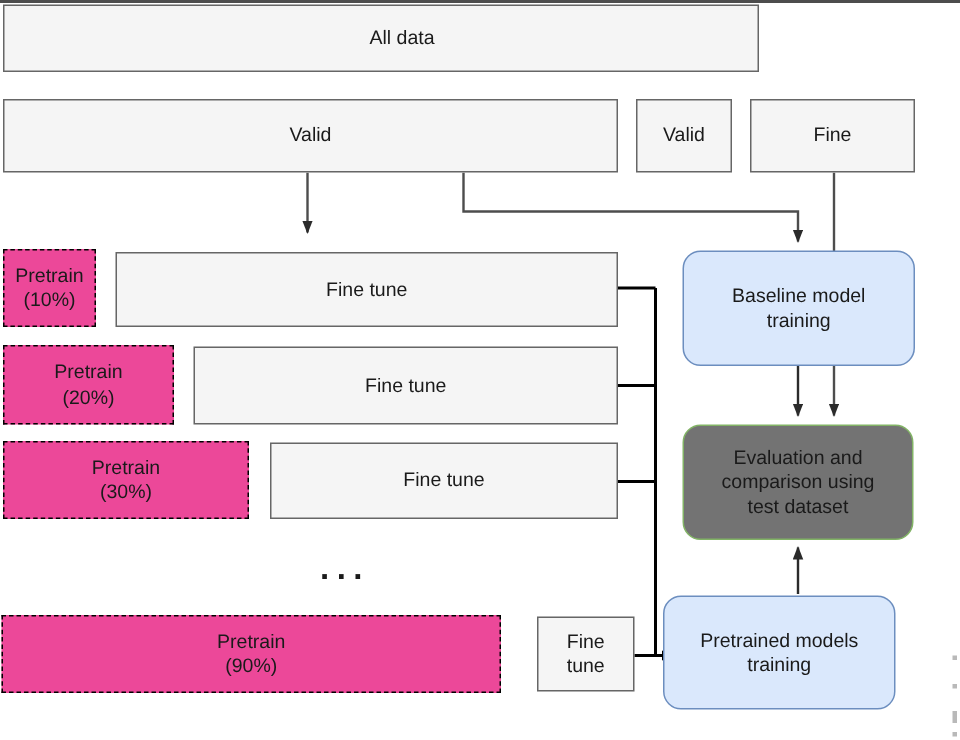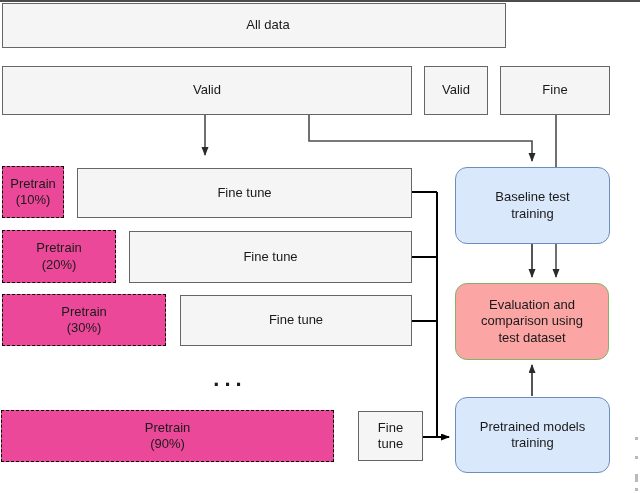--- a/index.html
+++ b/index.html
@@ -8,21 +8,21 @@
     font-family:"Liberation Sans", sans-serif;color:#1a1a1a;
   }
   .wires{position:absolute;left:0;top:0;z-index:0;}
   .box{
     position:absolute;z-index:1;display:flex;align-items:center;justify-content:center;
     text-align:center;font-size:13px;line-height:1.25;white-space:pre-line;box-sizing:border-box;
   }
   .gray{background:#f5f5f5;border:1px solid #666666;}
   .dashed{background:#ec4899;border:1.5px dashed #000000;}
   .blue{background:#dae8fc;border:1px solid #6c8ebf;border-radius:12px;}
-  .green{background:#fca5a5;border:1px solid #82b366;border-radius:12px;}
+  .green{background:#737373;border:1px solid #82b366;border-radius:12px;}
   .ellipsis{
     position:absolute;z-index:1;font-weight:bold;font-size:22px;letter-spacing:5px;
     text-align:center;line-height:1;
   }
   .topline{position:absolute;left:0;top:0;width:640px;height:2px;background:#4d4d4d;z-index:1;}
   .edge-artifact{position:absolute;background:#b9b9b9;z-index:1;}
 </style>
 </head>
 <body>
 
@@ -75,28 +75,28 @@
 (30%)</div>
   <div class="box gray" style="left:180px;top:295px;width:232px;height:51px;">Fine tune</div>
 
   <div class="ellipsis" style="left:190px;top:368px;width:80px;">...</div>
 
   <div class="box dashed" style="left:1px;top:410px;width:333px;height:52px;">Pretrain
 (90%)</div>
   <div class="box gray" style="left:358px;top:411px;width:65px;height:50px;">Fine
 tune</div>
 
-  <div class="box blue" style="left:455px;top:167px;width:155px;height:77px;">Baseline test
+  <div class="box blue" style="left:455px;top:167px;width:155px;height:77px;">Baseline model
 training</div>
 
   <div class="box green" style="left:455px;top:283px;width:154px;height:77px;">Evaluation and
 comparison using
 test dataset</div>
 
-  <div class="box blue" style="left:455px;top:397px;width:155px;height:76px;">Pretrained models
+  <div class="box blue" style="left:442px;top:397px;width:155px;height:76px;">Pretrained models
 training</div>
 
   <div class="edge-artifact" style="left:635px;top:437px;width:3px;height:3px;"></div>
   <div class="edge-artifact" style="left:635px;top:456px;width:3px;height:3px;"></div>
   <div class="edge-artifact" style="left:635px;top:474px;width:3px;height:8px;"></div>
   <div class="edge-artifact" style="left:635px;top:488px;width:3px;height:3px;"></div>
 
 </div>
 
 </body></html>

